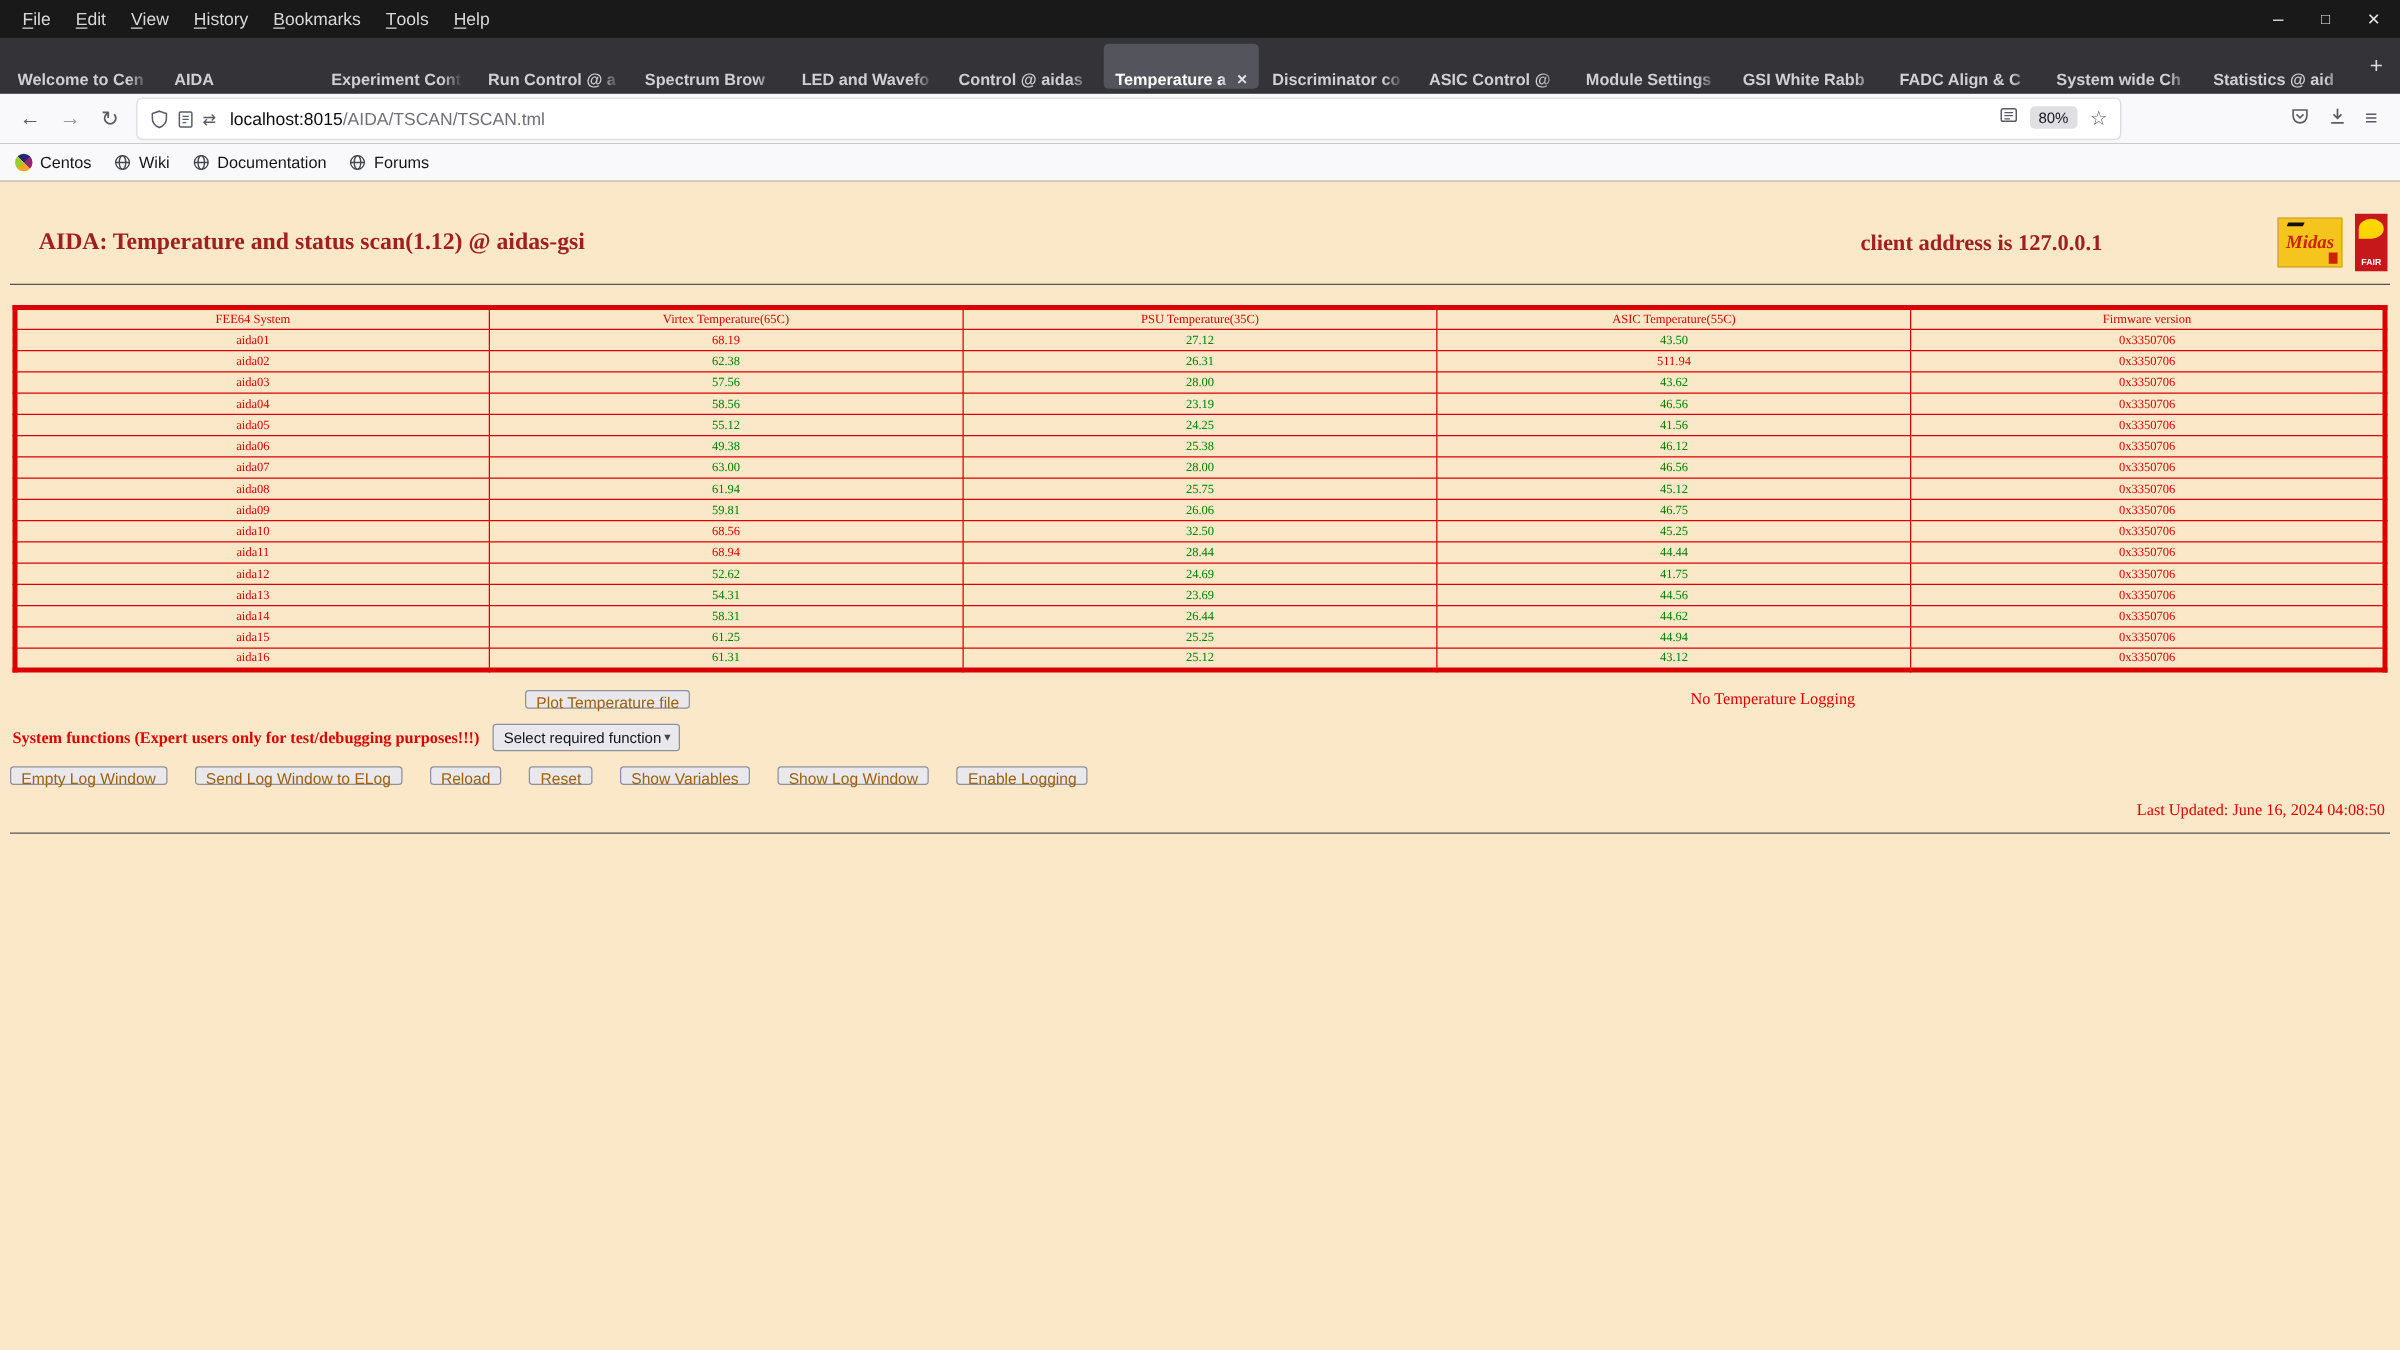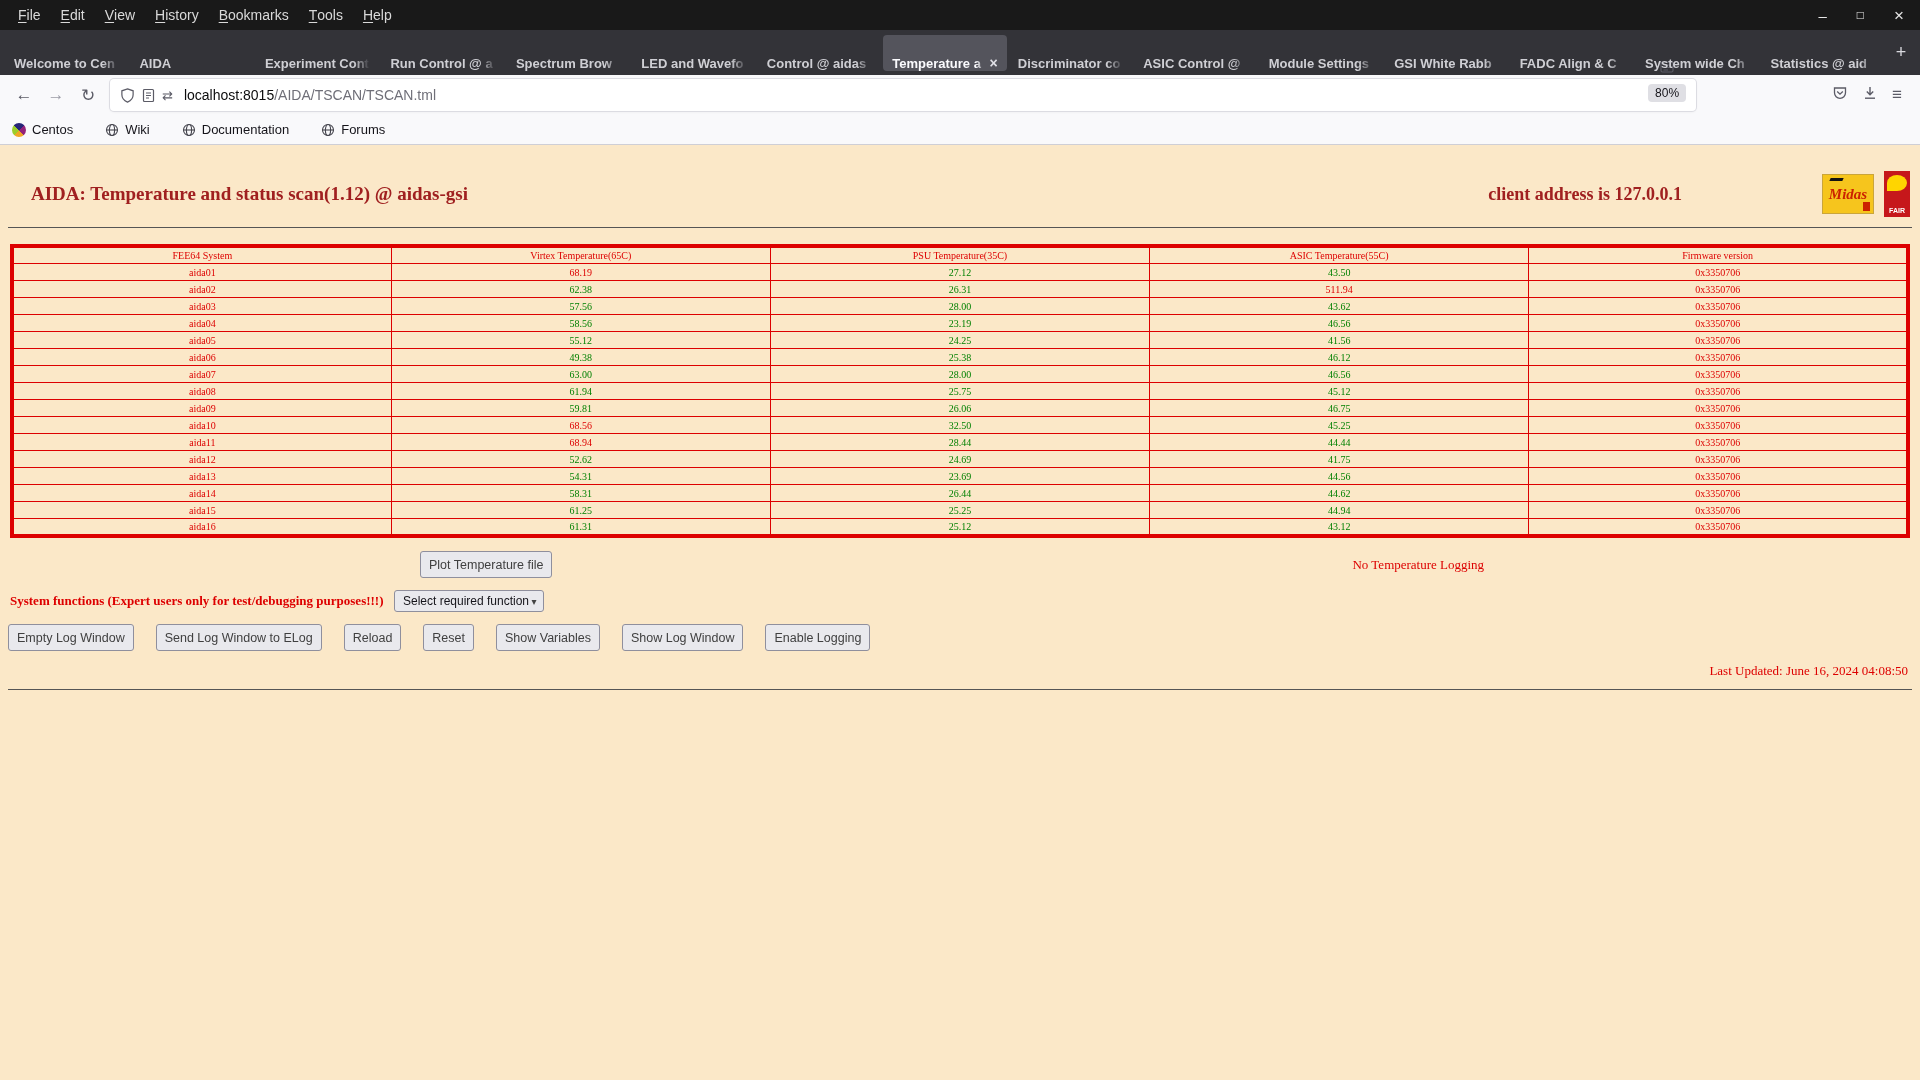--- a/index.html
+++ b/index.html
@@ -29,29 +29,29 @@
 
   
   .navbar { height:40px; background:#f9f9fb; display:flex; align-items:center; padding:0 8px; flex:0 0 auto; }
   .nav-btn { width:32px; height:30px; display:flex; align-items:center; justify-content:center; font-size:17px; color:#5b5b66; border-radius:4px; }
   .nav-btn.dim { color:#9a9aa5; }
   .urlbar { flex:1; height:32px; background:#ffffff; border-radius:4px; margin:0 6px 0 6px; display:flex; align-items:center; padding:0 10px; box-shadow:0 0 0 1px #dcdce2, 0 1px 3px rgba(0,0,0,.06); }
   .urlbar .icn { display:flex; align-items:center; margin-right:7px; color:#5b5b66; }
   .url-text { font-size:14px; margin-left:4px; white-space:nowrap; }
   .url-host { color:#0c0c0d; }
   .url-path { color:#6f6f78; }
-  .urlbar .right { margin-left:auto; display:flex; align-items:center; gap:10px;flex-direction:column; }
+  .urlbar .right { margin-left:auto; display:flex; align-items:flex-start; gap:10px; }
   .zoom-chip { background:#dfdfe4; color:#15141a; border-radius:4px; font-size:12px; padding:2px 7px; }
   .star { font-size:16px; color:#5b5b66; }
   .nav-spacer { width:120px; height:1px; }
   .tail-icons { display:flex; align-items:center; gap:14px; padding:0 10px; color:#5b5b66; }
   .tail-icons .glyph { font-size:17px; }
 
   
-  .bookmarksbar { height:30px; background:#f9f9fb; border-bottom:1px solid #cfcfd6; display:flex; align-items:center; padding:0 12px; gap:32px; flex:0 0 auto; }
+  .bookmarksbar { height:30px; background:#f9f9fb; border-bottom:1px solid #cfcfd6; display:flex; align-items:center; padding:0 12px; gap:18px; flex:0 0 auto; }
   .bookmark { display:flex; align-items:center; gap:6px; font-size:13px; color:#15141a; }
   .fav.centos { width:14px; height:14px; border-radius:50%;
       background:conic-gradient(#932279 0 25%, #efa724 0 50%, #9ccd2a 0 75%, #262577 0 100%); transform:rotate(45deg); }
 
   
   .page { flex:1; background:var(--page-bg,#fbe8c8); font-family:"Liberation Serif", serif; overflow:hidden; }
   .page-header { display:flex; align-items:center; padding:26px 10px 0 12px;margin-left:19px; }
   .page-title { font-size:19px; font-weight:bold; color:var(--title-red,#a02020); flex:1; }
   .client-address { font-size:18px; font-weight:bold; color:var(--title-red,#a02020); margin-right:140px; white-space:nowrap; }
   .logos { display:flex; align-items:center; gap:10px; }
@@ -65,22 +65,22 @@
   .rule { border:0; border-top:1px solid #555; margin:10px 8px 0 8px; height:0; }
 
   
   table.tscan { width:calc(100% - 20px); margin:16px 10px 0 10px; border-collapse:collapse; table-layout:fixed;
       border:4px solid var(--red,#dd0000); font-size:10px; }
   table.tscan th, table.tscan td { border:1px solid var(--red,#dd0000); text-align:center; height:17px; line-height:15px; padding:0 2px; font-weight:normal; overflow:hidden; white-space:nowrap; }
   .red { color:var(--red,#dd0000); }
   .green { color:var(--green,#008000); }
 
   
-  .btn { font-family:"Liberation Sans",sans-serif; font-size:12.5px; color:#404040; background:#e9e9ed;
-      border:1px solid #8f8f9d; border-radius:3px; padding:2px 8px; height:27px; }
+  .btn { font-family:"Liberation Sans",sans-serif; font-size:12.5px; color:#a16207; background:#e9e9ed;
+      border:1px solid #8f8f9d; border-radius:3px; padding:2px 8px; height:15px; }
   .post-table { margin-top:13px; display:flex; align-items:center; }
   .plot-btn { margin-left:420px; }
   .logging-status { margin-left:800px; font-size:13px; }
   .sysfunc-row { margin-top:12px; display:flex; align-items:center; padding-left:10px; gap:10px;text-align:center; }
   .sysfunc-label { font-size:13px; font-weight:bold; }
   .fselect { font-family:"Liberation Sans",sans-serif; font-size:12px; color:#15141a; background:#e9e9ed;
       border:1px solid #8f8f9d; border-radius:3px; height:22px; width:150px; display:flex; align-items:center; padding:0 6px; }
   .fselect .val { flex:1; white-space:nowrap; overflow:hidden; }
   .fselect .arrow { font-size:10px; color:#444; }
   .action-row { margin-top:12px; display:flex; align-items:center; gap:22px; padding-left:8px; }

